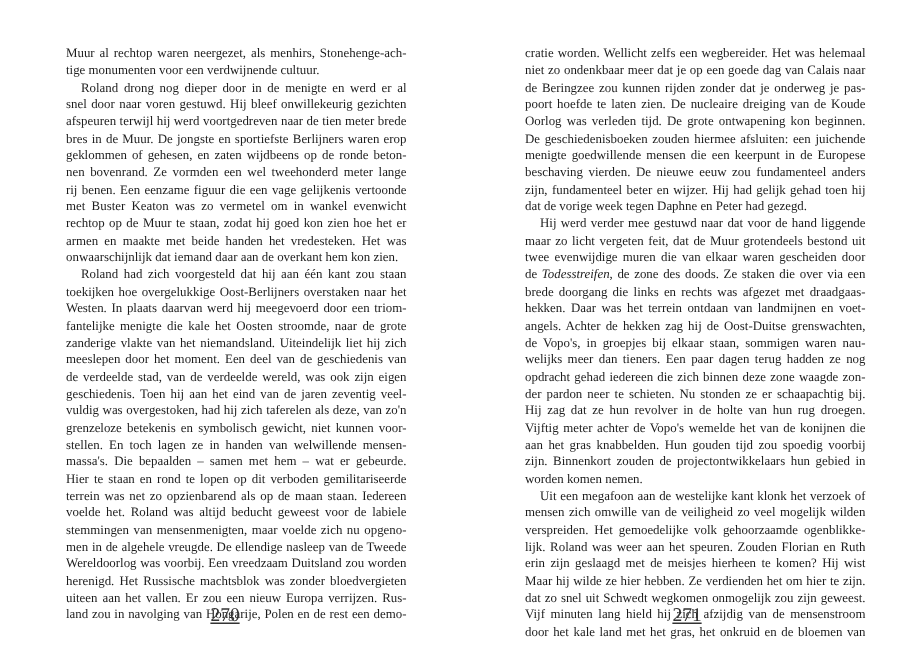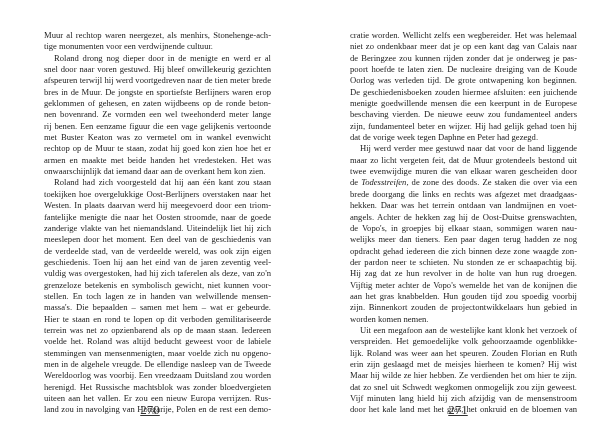--- a/index.html
+++ b/index.html
@@ -33,21 +33,21 @@
       <span class="line">geklommen of gehesen, en zaten wijdbeens op de ronde beton-</span>
       <span class="line">nen bovenrand. Ze vormden een wel tweehonderd meter lange</span>
       <span class="line">rij benen. Een eenzame figuur die een vage gelijkenis vertoonde</span>
       <span class="line">met Buster Keaton was zo vermetel om in wankel evenwicht</span>
       <span class="line">rechtop op de Muur te staan, zodat hij goed kon zien hoe het er</span>
       <span class="line">armen en maakte met beide handen het vredesteken. Het was</span>
       <span class="line last">onwaarschijnlijk dat iemand daar aan de overkant hem kon zien.</span>
       <span class="line indent">Roland had zich voorgesteld dat hij aan één kant zou staan</span>
       <span class="line">toekijken hoe overgelukkige Oost-Berlijners overstaken naar het</span>
       <span class="line">Westen. In plaats daarvan werd hij meegevoerd door een triom-</span>
-      <span class="line">fantelijke menigte die naar het Oosten stroomde, naar de goede</span>
+      <span class="line">fantelijke menigte die kale het Oosten stroomde, naar de grote</span>
       <span class="line">zanderige vlakte van het niemandsland. Uiteindelijk liet hij zich</span>
       <span class="line">meeslepen door het moment. Een deel van de geschiedenis van</span>
       <span class="line">de verdeelde stad, van de verdeelde wereld, was ook zijn eigen</span>
       <span class="line">geschiedenis. Toen hij aan het eind van de jaren zeventig veel-</span>
       <span class="line">vuldig was overgestoken, had hij zich taferelen als deze, van zo'n</span>
       <span class="line">grenzeloze betekenis en symbolisch gewicht, niet kunnen voor-</span>
       <span class="line">stellen. En toch lagen ze in handen van welwillende mensen-</span>
       <span class="line">massa's. Die bepaalden – samen met hem – wat er gebeurde.</span>
       <span class="line">Hier te staan en rond te lopen op dit verboden gemilitariseerde</span>
       <span class="line">terrein was net zo opzienbarend als op de maan staan. Iedereen</span>
@@ -58,21 +58,21 @@
       <span class="line">herenigd. Het Russische machtsblok was zonder bloedvergieten</span>
       <span class="line">uiteen aan het vallen. Er zou een nieuw Europa verrijzen. Rus-</span>
       <span class="line">land zou in navolging van Hongarije, Polen en de rest een demo-</span>
     </div>
   <div class="pagenum">270</div>
 </div>
 
 <div class="page" id="page-right">
   <div class="text" id="text-right">
       <span class="line">cratie worden. Wellicht zelfs een wegbereider. Het was helemaal</span>
-      <span class="line">niet zo ondenkbaar meer dat je op een kant dag van Calais naar</span>
+      <span class="line">niet zo ondenkbaar meer dat je op een goede dag van Calais naar</span>
       <span class="line">de Beringzee zou kunnen rijden zonder dat je onderweg je pas-</span>
       <span class="line">poort hoefde te laten zien. De nucleaire dreiging van de Koude</span>
       <span class="line">Oorlog was verleden tijd. De grote ontwapening kon beginnen.</span>
       <span class="line">De geschiedenisboeken zouden hiermee afsluiten: een juichende</span>
       <span class="line">menigte goedwillende mensen die een keerpunt in de Europese</span>
       <span class="line">beschaving vierden. De nieuwe eeuw zou fundamenteel anders</span>
       <span class="line">zijn, fundamenteel beter en wijzer. Hij had gelijk gehad toen hij</span>
       <span class="line last">dat de vorige week tegen Daphne en Peter had gezegd.</span>
       <span class="line indent">Hij werd verder mee gestuwd naar dat voor de hand liggende</span>
       <span class="line">maar zo licht vergeten feit, dat de Muur grotendeels bestond uit</span>
@@ -84,20 +84,21 @@
       <span class="line">de Vopo's, in groepjes bij elkaar staan, sommigen waren nau-</span>
       <span class="line">welijks meer dan tieners. Een paar dagen terug hadden ze nog</span>
       <span class="line">opdracht gehad iedereen die zich binnen deze zone waagde zon-</span>
       <span class="line">der pardon neer te schieten. Nu stonden ze er schaapachtig bij.</span>
       <span class="line">Hij zag dat ze hun revolver in de holte van hun rug droegen.</span>
       <span class="line">Vijftig meter achter de Vopo's wemelde het van de konijnen die</span>
       <span class="line">aan het gras knabbelden. Hun gouden tijd zou spoedig voorbij</span>
       <span class="line">zijn. Binnenkort zouden de projectontwikkelaars hun gebied in</span>
       <span class="line last">worden komen nemen.</span>
       <span class="line indent">Uit een megafoon aan de westelijke kant klonk het verzoek of</span>
+      <span class="line">mensen zich omwille van de veiligheid zo veel mogelijk wilden</span>
       <span class="line">verspreiden. Het gemoedelijke volk gehoorzaamde ogenblikke-</span>
       <span class="line">lijk. Roland was weer aan het speuren. Zouden Florian en Ruth</span>
       <span class="line">erin zijn geslaagd met de meisjes hierheen te komen? Hij wist</span>
       <span class="line">Maar hij wilde ze hier hebben. Ze verdienden het om hier te zijn.</span>
       <span class="line">dat zo snel uit Schwedt wegkomen onmogelijk zou zijn geweest.</span>
       <span class="line">Vijf minuten lang hield hij zich afzijdig van de mensenstroom</span>
       <span class="line">door het kale land met het gras, het onkruid en de bloemen van</span>
     </div>
   <div class="pagenum">271</div>
 </div>

